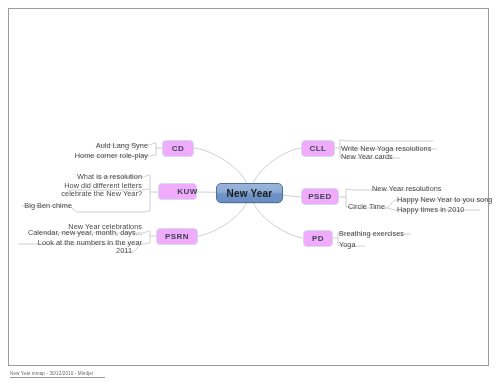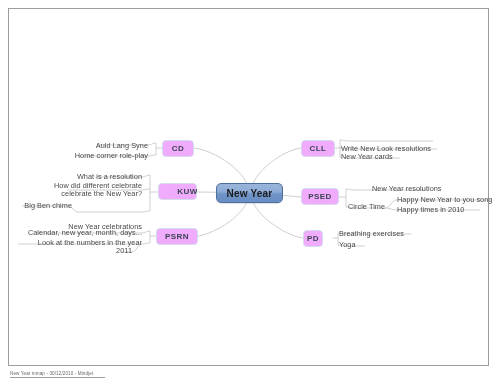--- a/index.html
+++ b/index.html
@@ -52,21 +52,21 @@
     color:#3b4453;
     font-size:8px;
     letter-spacing:.4px;
     font-weight:600;
   }
   #b-cd   {left:162px;top:140px;width:32px;}
   #b-kuw  {left:158px;top:183px;width:39px;padding-left:20px;}
   #b-psrn {left:156px;top:228px;width:42px;}
   #b-cll  {left:301px;top:140px;width:34px;}
   #b-psed {left:301px;top:188px;width:38px;}
-  #b-pd   {left:303px;top:230px;width:20px;}
+  #b-pd   {left:303px;top:230px;width:30px;}
 
   
   .leaf{
     position:absolute;
     font-size:7.3px;
     color:#4a4a4a;
     white-space:nowrap;
     letter-spacing:.05px;
   }
   .leaf.r{text-align:left;}
@@ -158,30 +158,30 @@
     <span>PSED</span>
   </div>
   <div class="node branch" id="b-pd">
     <span>PD</span>
   </div>
 
   <div class="leaf l" style="left:48px;top:141px;width:100px;">Auld Lang Syne</div>
   <div class="leaf l" style="left:28px;top:151px;width:120px;">Home corner role-play</div>
 
   <div class="leaf l" style="left:42px;top:172px;width:100px;">What is a resolution</div>
-  <div class="leaf l" style="left:22px;top:181px;width:120px;">How did different celebrate</div>
+  <div class="leaf l" style="left:22px;top:181px;width:120px;">How did different letters</div>
   <div class="leaf l" style="left:22px;top:189px;width:120px;">celebrate the New Year?</div>
   <div class="leaf l" style="left:42px;top:206px;width:100px;margin-top:16px;">New Year celebrations</div>
   <div class="leaf l" style="left:12px;top:201px;width:60px;">Big Ben chime</div>
 
   <div class="leaf l" style="left:26px;top:228px;width:116px;">Calendar, new year, month, days...</div>
   <div class="leaf l" style="left:12px;top:238px;width:130px;">Look at the numbers in the year</div>
   <div class="leaf l" style="left:102px;top:246px;width:30px;">2011</div>
 
-  <div class="leaf r" style="left:341px;top:144px;">Write New Look resolutions</div>
+  <div class="leaf r" style="left:341px;top:144px;">Write New Yoga resolutions</div>
   <div class="leaf r" style="left:341px;top:152px;">New Year cards</div>
 
   <div class="leaf r" style="left:348px;top:184px;padding-left:24px;">New Year resolutions</div>
   <div class="leaf r" style="left:348px;top:202px;">Circle Time</div>
   <div class="leaf r" style="left:397px;top:195px;">Happy New Year to you song</div>
   <div class="leaf r" style="left:397px;top:205px;">Happy times in 2010</div>
 
   <div class="leaf r" style="left:339px;top:229px;">Breathing exercises</div>
   <div class="leaf r" style="left:339px;top:240px;">Yoga</div>
 

